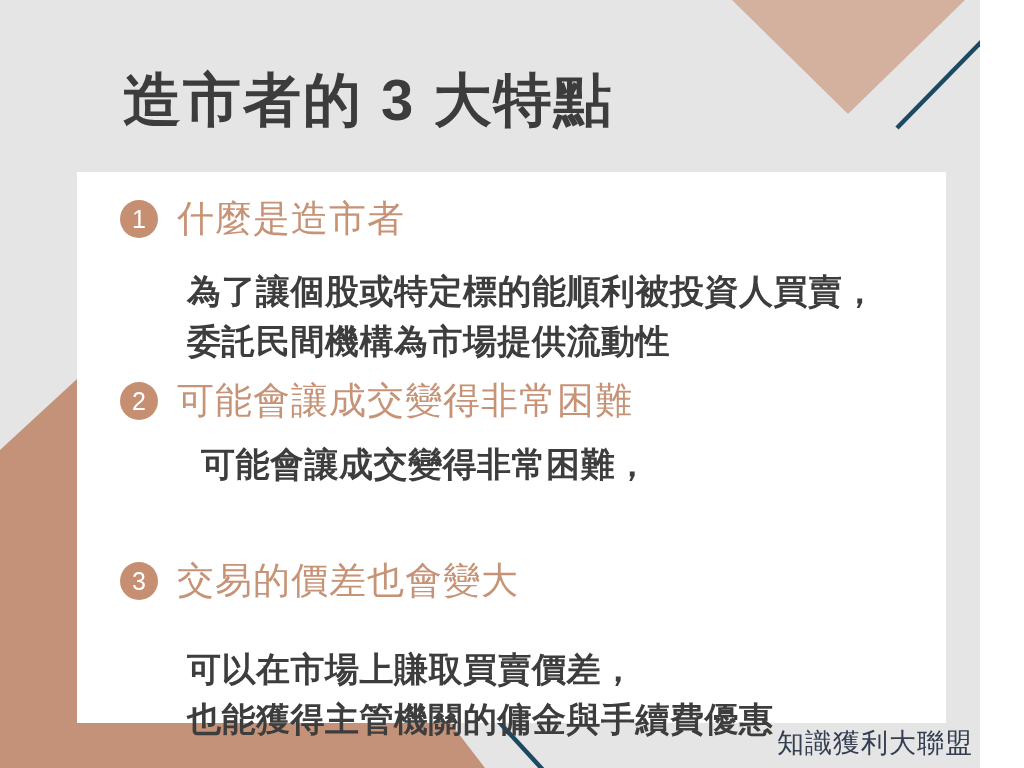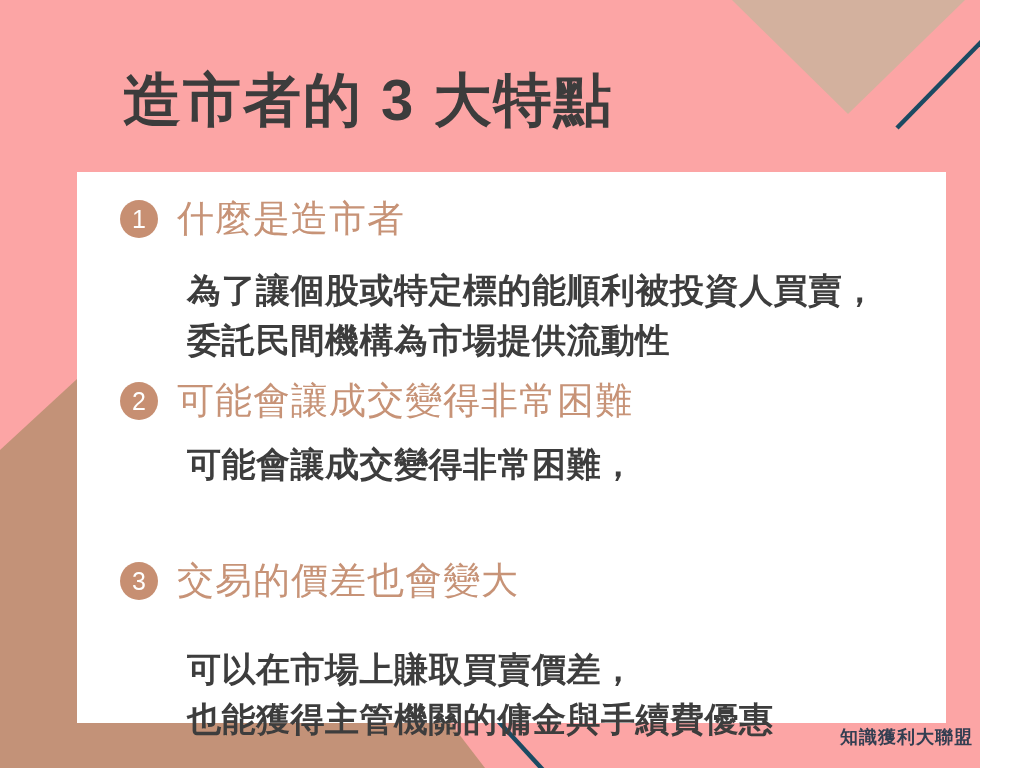--- a/index.html
+++ b/index.html
@@ -1,20 +1,20 @@
 <!DOCTYPE html>
 <html><head>
 <meta charset="utf-8">
 <style>
   html, body { margin: 0; padding: 0; }
   .page {
     position: relative;
     width: 980px;
     height: 768px;
-    background: #fca5a5;
+    background: #e5e5e5;
     overflow: hidden;
     font-family: "Liberation Sans", sans-serif;
   }
   .decor {
     position: absolute;
     left: 0; top: 0;
     width: 1024px; height: 768px;
     z-index: 0;
   }
   .page-title {
@@ -72,32 +72,32 @@
     position: absolute;
     left: 110px;
     font-size: 34px;
     font-weight: 700;
     line-height: 50px;
     letter-spacing: 0.5px;
     color: #3d3d3d;
     white-space: nowrap;
   }
   .sec-head-1 { top: 26px; }
-  .sec-body-1 { top: 94px; font-family: Liberation Serif, serif; }
+  .sec-body-1 { top: 94px; }
   .sec-head-2 { top: 208px; }
-  .sec-body-2 { top: 267px; }
+  .sec-body-2 { top: 267px; margin-left: 14px; }
   .sec-head-3 { top: 388px; }
   .sec-body-3 { top: 443px; margin-top: 29px; }
   .footer-brand {
     position: absolute;
     right: 7px;
     top: 725px;
     z-index: 2;
-    font-size: 18px;
-    font-weight: 700;
+    font-size: 27px;
+    font-weight: 400;
     letter-spacing: 1px;
     color: #333e51;
     white-space: nowrap;
   }
 </style>
 </head>
 <body>
 
 <div class="page">
 

